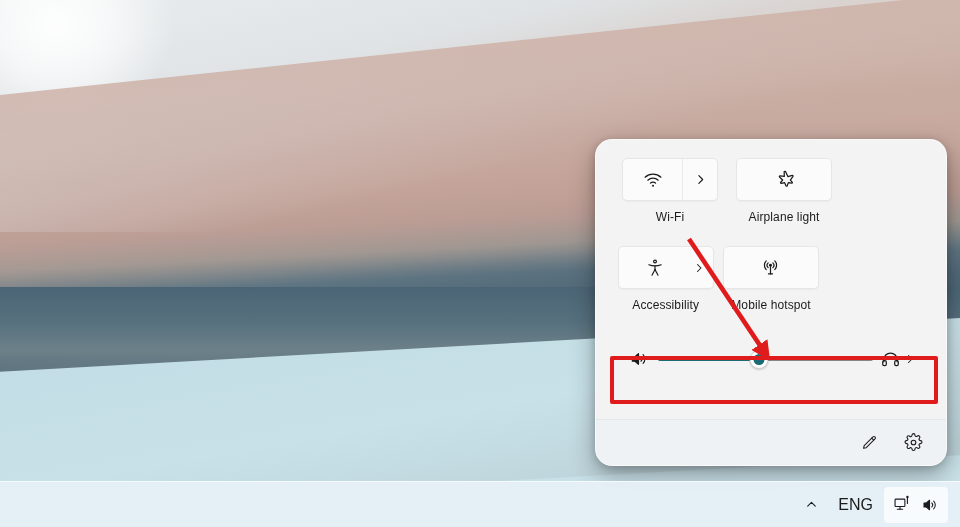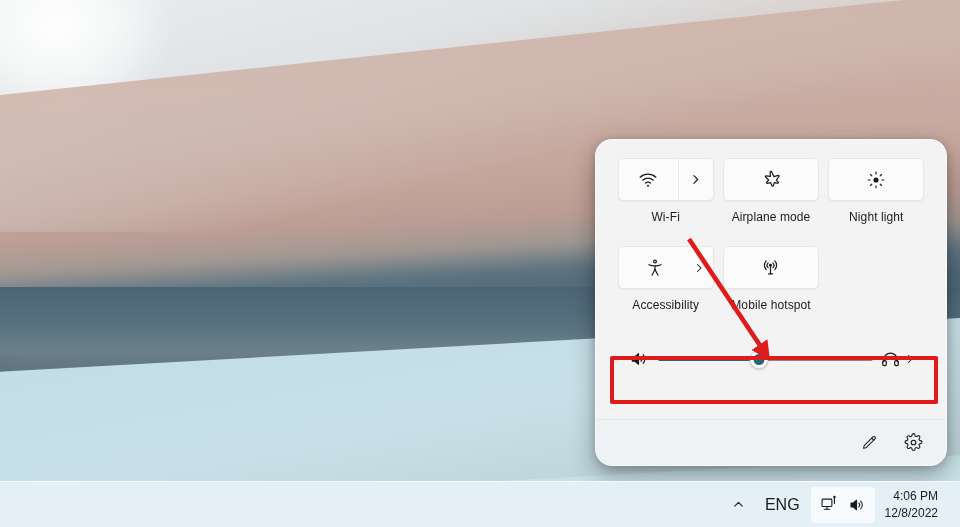--- a/index.html
+++ b/index.html
@@ -366,43 +366,23 @@
         <div class="tile-slot">
           <div class="tile">
             <div class="tile-main">
               <span>
                 <svg width="21" height="21" viewBox="0 0 24 24" fill="none" stroke="#1b1b1b" stroke-width="1.4" stroke-linejoin="round">
                   <path d="M11.6 3.1c.5-.6 1.4-.5 1.8.2l2.6 5.5 4.8-1.5c.7-.2 1.3.6.9 1.2l-3 4.2 2.1 2.3c.4.5 0 1.3-.7 1.2l-3.7-.6-1.3 3.6c-.2.7-1.2.7-1.5 0l-1.4-3.6-3.9.8c-.7.1-1.2-.7-.7-1.2l2.3-2.6-3.6-3.5c-.5-.5-.1-1.4.6-1.3l4.9.6z"></path>
                 </svg>
               </span>
             </div>
           </div>
-          <div class="tile-label">Airplane mode</div>
-        </div>
-
-        <div class="tile-slot">
-          <div class="tile">
-            <div class="tile-main">
-              <span>
-                <svg width="20" height="20" viewBox="0 0 24 24" fill="none" stroke="#1b1b1b" stroke-width="1.4" stroke-linecap="round">
-                  <circle cx="12" cy="12" r="3.1" fill="#1b1b1b" stroke="none"></circle>
-                  <path d="M12 2.6v2.3"></path>
-                    <path d="M12 19.1v2.3"></path>
-                  <path d="M2.6 12h2.3"></path>
-                    <path d="M19.1 12h2.3"></path>
-                  <path d="M5.4 5.4l1.6 1.6"></path>
-                    <path d="M17 17l1.6 1.6"></path>
-                  <path d="M18.6 5.4L17 7"></path>
-                    <path d="M7 17l-1.6 1.6"></path>
-                </svg>
-              </span>
-            </div>
-          </div>
-          <div class="tile-label">Night light</div>
-        </div>
+          <div class="tile-label">Airplane light</div>
+        </div>
+
       </div>
 
       <div class="row-gap"></div>
 
       <div class="tile-row">
 
         <div class="tile-slot">
           <div class="tile">
             <div class="tile-main">
               <span>
@@ -538,19 +518,15 @@
         </span>
         <span>
           <svg width="18" height="18" viewBox="0 0 24 24" fill="none" stroke="#1b1b1b" stroke-width="1.4" stroke-linecap="round" stroke-linejoin="round">
             <path d="M4 9.3h3.1L11.4 5.6v12.8L7.1 14.7H4z" fill="#1b1b1b"></path>
             <path d="M14.4 9.3a3.9 3.9 0 0 1 0 5.4"></path>
             <path d="M16.9 6.8a7.4 7.4 0 0 1 0 10.4"></path>
           </svg>
         </span>
       </div>
 
-      <div class="tray-clock">
-        <div>4:06 PM</div>
-        <div>12/8/2022</div>
-      </div>
     </div>
   </div>
 </div>
 
 </body></html>

